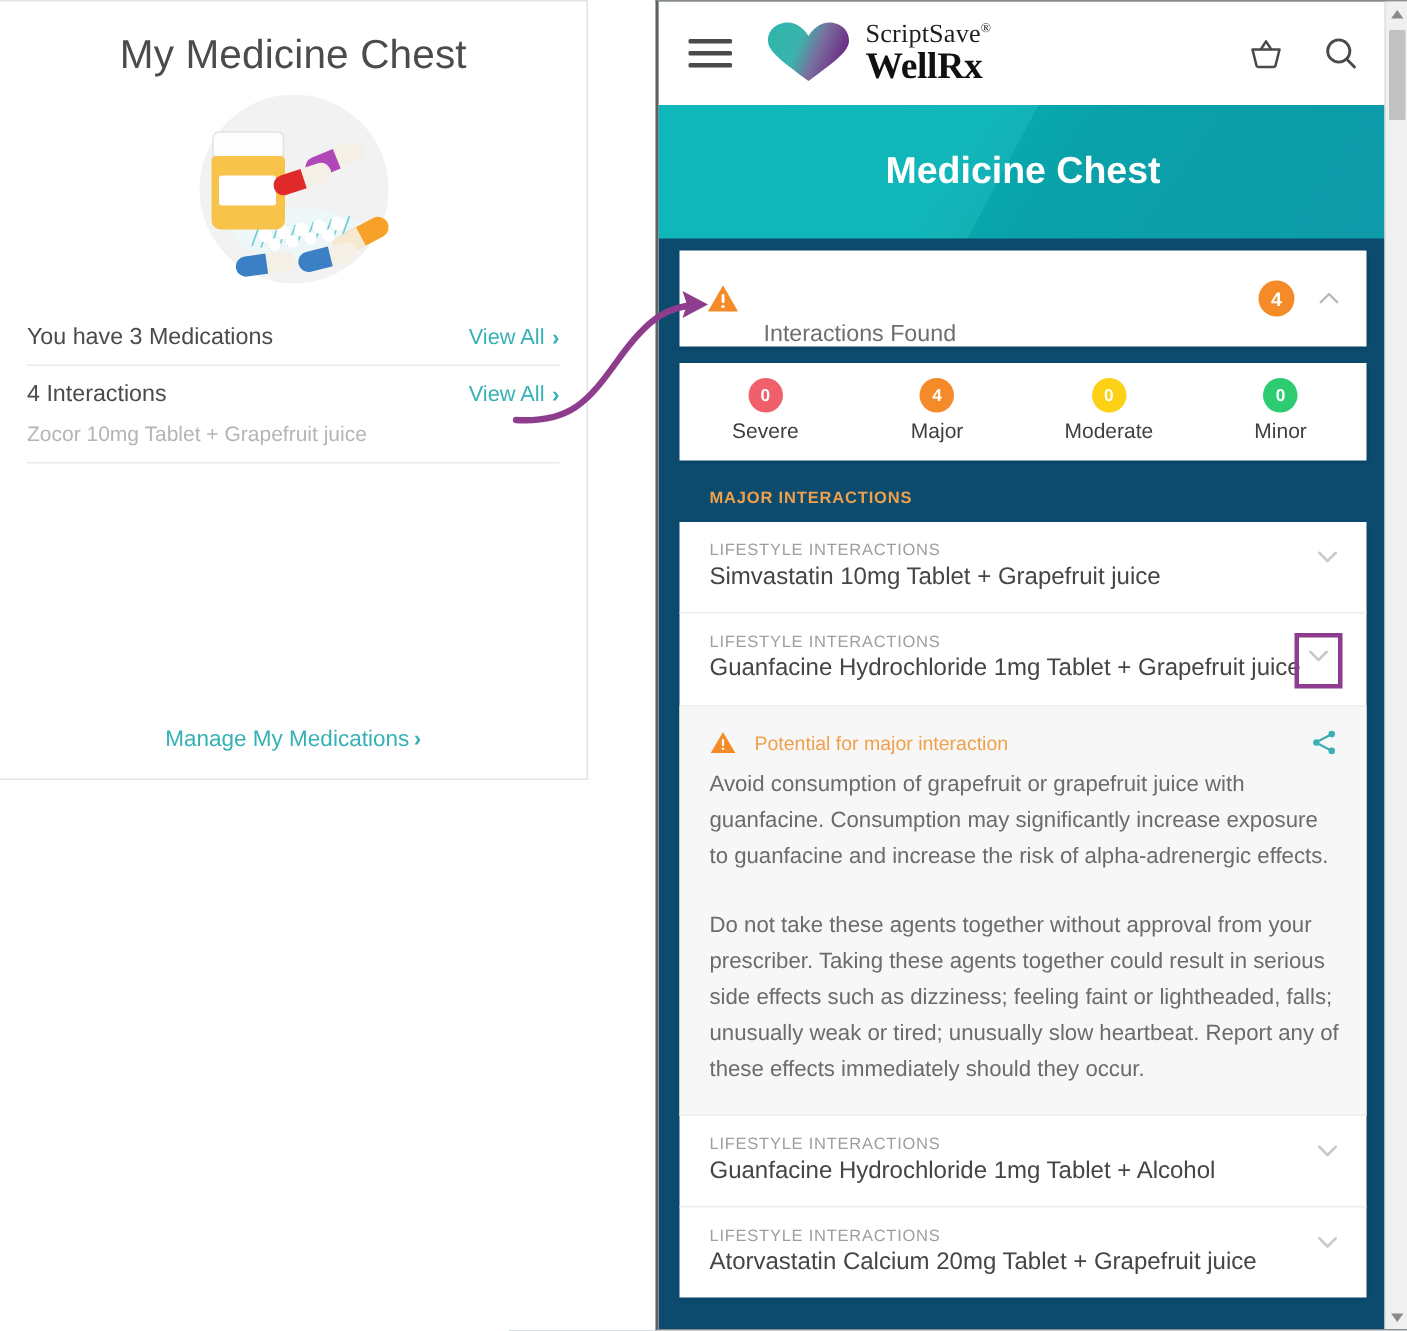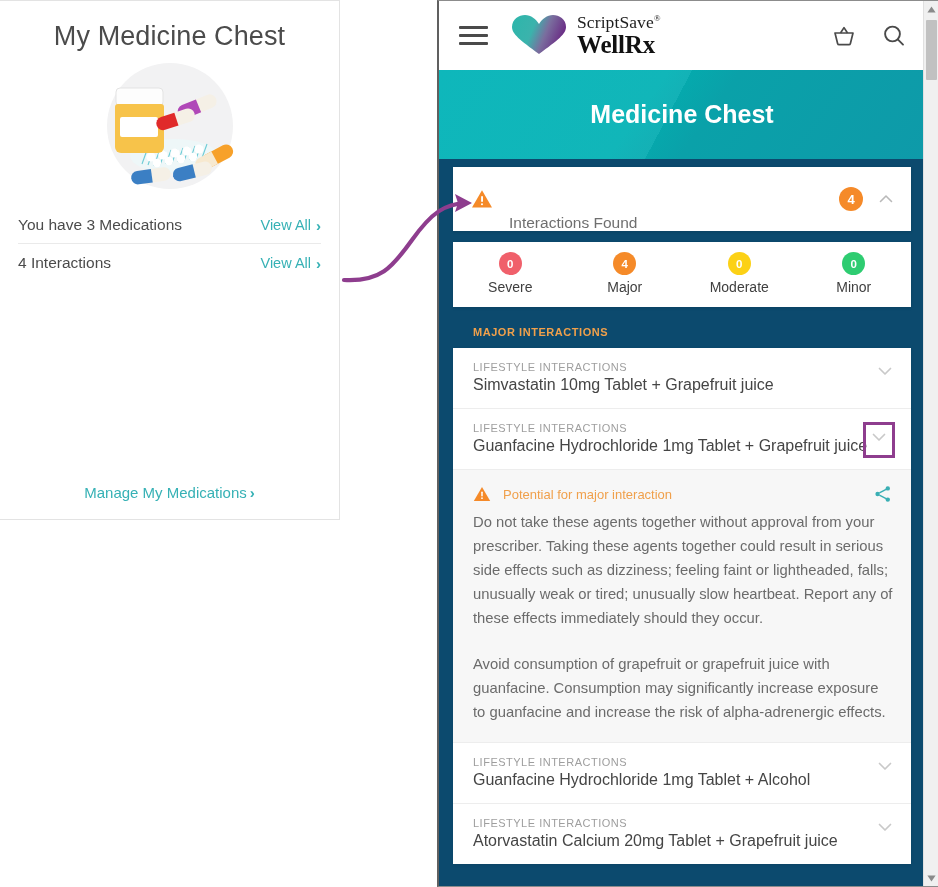--- a/index.html
+++ b/index.html
@@ -7,21 +7,21 @@
     width: 938px; height: 887px;
     background: #ffffff;
     font-family: "Liberation Sans", sans-serif;
     overflow: hidden;
   }
   #root { position: relative; width: 938px; height: 887px; background:#fff; }
 
   
   .left-panel {
     position: absolute; left: 0; top: 0;
-    width: 340px; height: 520px;
+    width: 392px; height: 520px;
     background: #ffffff;
     border: 1px solid #e3e3e3;
     border-left: none;
   }
   .mc-title {
     text-align: center;
     font-size: 27px;
     color: #4b4b4b;
     font-weight: 400;
     padding-top: 20px;
@@ -279,20 +279,21 @@
       </div>
 
       <div class="mc-row">
         <div class="mc-row-label">4 Interactions</div>
         <div class="mc-viewall">
           <span>View All</span>
           <span class="chev">›</span>
         </div>
       </div>
 
+      <div class="mc-sub">Zocor 10mg Tablet + Grapefruit juice</div>
     </div>
 
     <div class="mc-manage">
       <span>Manage My Medications</span><span class="chev">›</span>
     </div>
   </div>
 
   <div class="browser">
     <div class="viewport">
 
@@ -408,22 +409,22 @@
               </svg>
               <div class="detail-head-text">Potential for major interaction</div>
               <svg class="share-icon" viewBox="0 0 20 20">
                 <circle cx="14.8" cy="4.4" r="2.2" fill="#3aafb4"></circle>
                 <circle cx="4.6" cy="10" r="2.2" fill="#3aafb4"></circle>
                 <circle cx="14.8" cy="15.6" r="2.2" fill="#3aafb4"></circle>
                 <line x1="6.4" y1="8.9" x2="13.1" y2="5.4" stroke="#3aafb4" stroke-width="1.5"></line>
                 <line x1="6.4" y1="11.1" x2="13.1" y2="14.6" stroke="#3aafb4" stroke-width="1.5"></line>
               </svg>
             </div>
+            <p>Avoid consumption of grapefruit or grapefruit juice with guanfacine. Consumption may significantly increase exposure to guanfacine and increase the risk of alpha-adrenergic effects.</p>
             <p>Do not take these agents together without approval from your prescriber. Taking these agents together could result in serious side effects such as dizziness; feeling faint or lightheaded, falls; unusually weak or tired; unusually slow heartbeat. Report any of these effects immediately should they occur.</p>
-            <p>Avoid consumption of grapefruit or grapefruit juice with guanfacine. Consumption may significantly increase exposure to guanfacine and increase the risk of alpha-adrenergic effects.</p>
           </div>
 
           <div class="irow">
             <div class="irow-texts">
               <div class="irow-kicker">LIFESTYLE INTERACTIONS</div>
               <div class="irow-title">Guanfacine Hydrochloride 1mg Tablet + Alcohol</div>
             </div>
             <svg class="row-chev" viewBox="0 0 20 20">
               <polyline points="4.5,7.5 10,13 15.5,7.5" fill="none" stroke="#c9c9c9" stroke-width="1.7" stroke-linecap="round" stroke-linejoin="round"></polyline>
             </svg>

